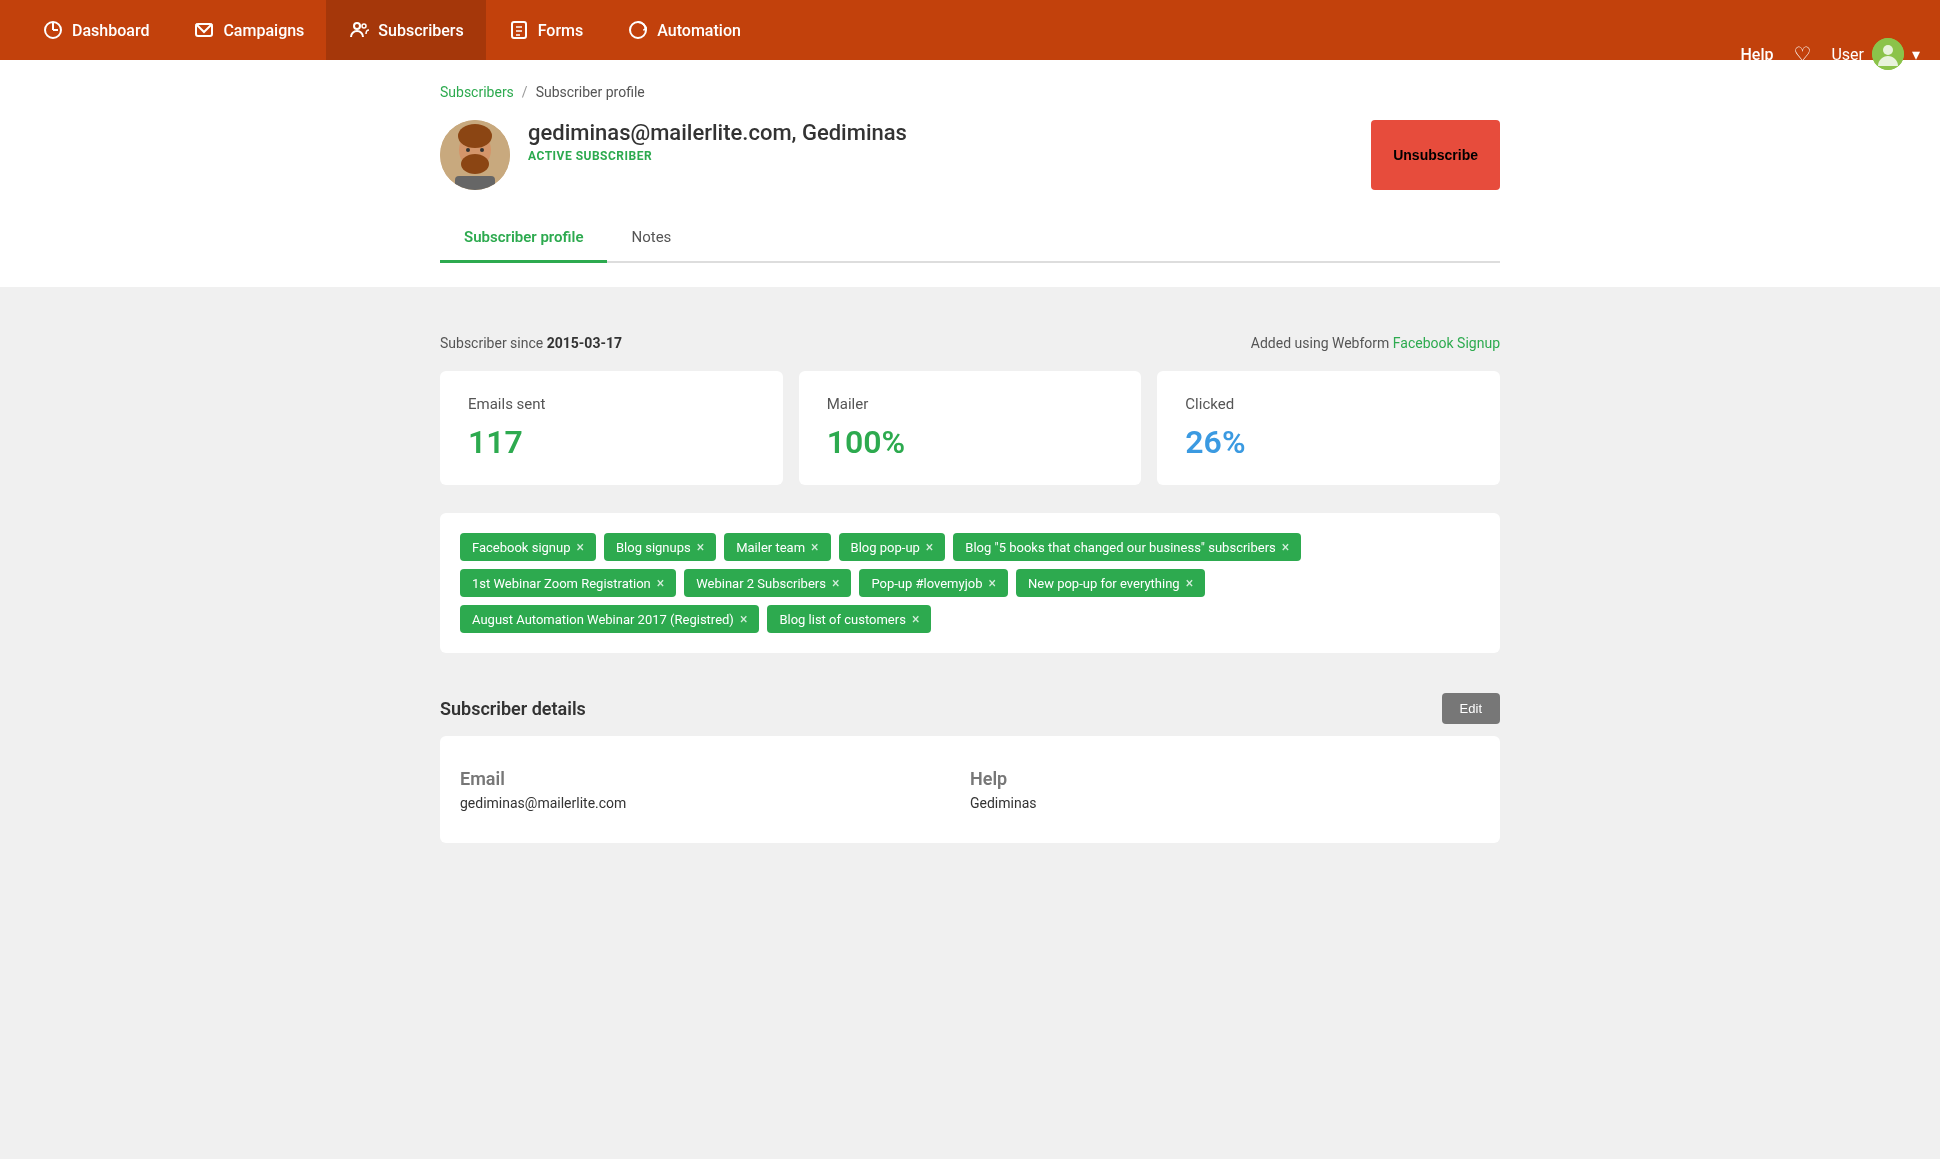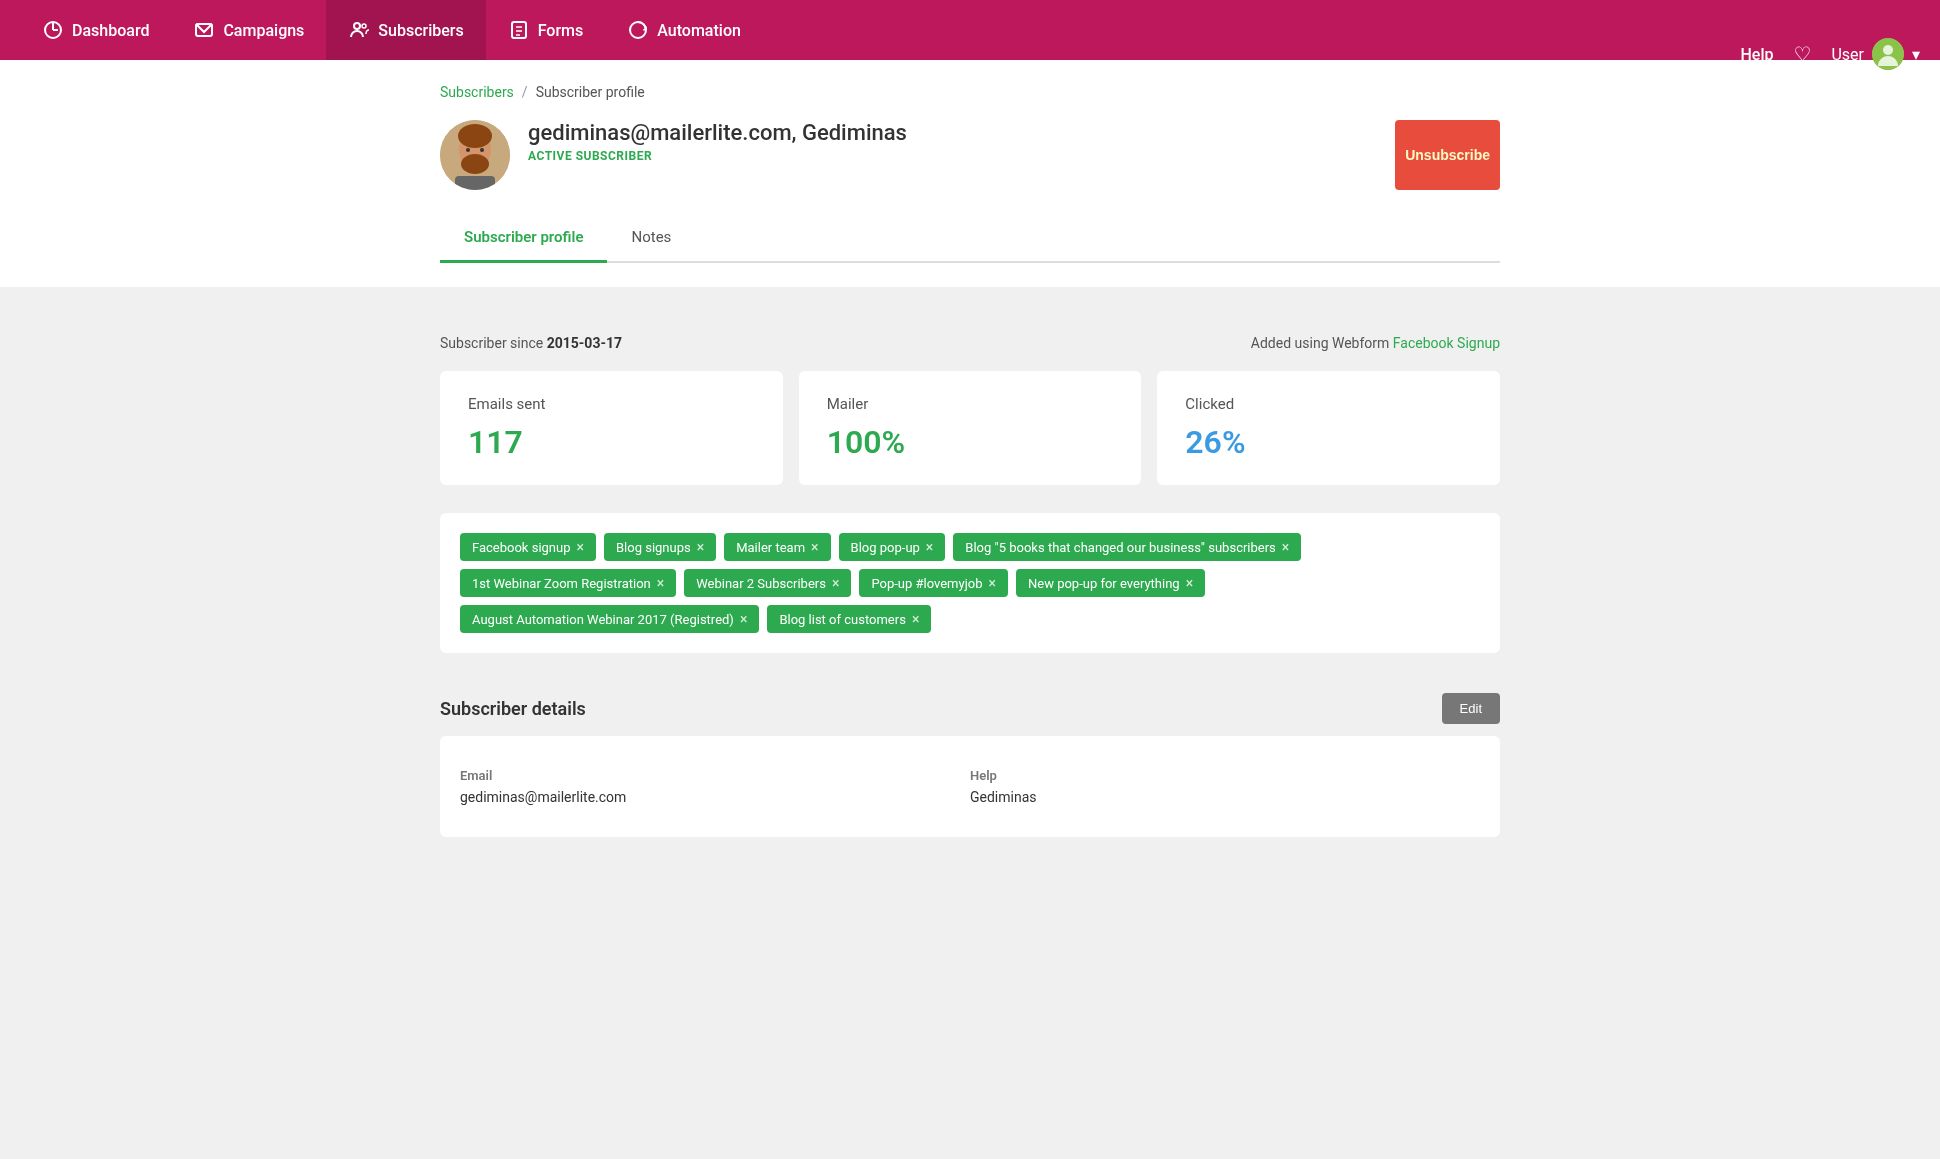--- a/index.html
+++ b/index.html
@@ -1,19 +1,19 @@
 <!DOCTYPE html>
 <html><head>
   <meta charset="utf-8">
   <style>
     * { box-sizing: border-box; margin: 0; padding: 0; }
     body { font-family: -apple-system, BlinkMacSystemFont, 'Segoe UI', Roboto, sans-serif; background: #f0f0f0; color: #333; }
 
     
-    .nav { background: #be185d; display: flex; align-items: center; height: 60px; padding: 0 20px; }
+    .nav { background: #c2410c; display: flex; align-items: center; height: 60px; padding: 0 20px; }
     .nav-left { display: flex; align-items: center; gap: 0; flex: 1; }
     .nav-item { display: flex; align-items: center; gap: 8px; color: #fff; font-size: 16px; font-weight: 500; padding: 0 22px; height: 60px; cursor: pointer; text-decoration: none; }
     .nav-item.active { background: rgba(0,0,0,0.15); }
     .nav-icon { width: 22px; height: 22px; display: inline-flex; align-items: center; justify-content: center; }
     .nav-right { display: flex; align-items: center; gap: 20px; margin-top: 48px; }
     .nav-right .help { color: #fff; font-size: 16px; font-weight: 500; cursor: pointer; }
     .nav-right .heart { color: #fff; font-size: 20px; cursor: pointer; }
     .nav-right .user-area { display: flex; align-items: center; gap: 8px; color: #fff; font-size: 16px; cursor: pointer; }
     .avatar { width: 32px; height: 32px; border-radius: 50%; background: #8bc34a; overflow: hidden; display: flex; align-items: center; justify-content: center; }
     .avatar svg { width: 100%; height: 100%; }
@@ -26,21 +26,21 @@
     .breadcrumb-link { color: #2daa4f; cursor: pointer; text-decoration: none; }
     .breadcrumb-sep { color: #999; }
     .breadcrumb-current { color: #555; }
 
     
     .profile-header { display: flex; margin-bottom: 24px; }
     .profile-avatar { width: 70px; height: 70px; border-radius: 50%; overflow: hidden; margin-right: 18px; background: #c8a97e; flex-shrink: 0; }
     .profile-info { flex: 1; }
     .profile-name { font-size: 22px; font-weight: 500; color: #333; }
     .profile-status { color: #2daa4f; font-size: 12px; font-weight: 700; letter-spacing: 0.5px; margin-top: 4px; }
-    .unsubscribe-btn { background: #e74c3c; color: #fef9c3; border: none; padding: 10px 10px; border-radius: 4px; font-size: 14px; font-weight: 600; cursor: pointer; }
+    .unsubscribe-btn { background: #e74c3c; color: #000000; border: none; padding: 10px 22px; border-radius: 4px; font-size: 14px; font-weight: 600; cursor: pointer; }
 
     
     .tabs { display: flex; border-bottom: 2px solid #ddd; margin-bottom: 0; background: #fff; }
     .tab { padding: 14px 24px; font-size: 15px; cursor: pointer; color: #555; border-bottom: 3px solid transparent; margin-bottom: -2px; }
     .tab.active { color: #2daa4f; border-bottom-color: #2daa4f; font-weight: 600; }
 
     
     .subscriber-meta { display: flex; justify-content: space-between; align-items: center; margin-bottom: 20px; font-size: 14px; color: #555; }
     .subscriber-meta strong { color: #333; }
     .webform-link { color: #2daa4f; cursor: pointer; }
@@ -60,21 +60,21 @@
     .tags-area { display: flex; flex-wrap: wrap; gap: 8px; }
     .tag { background: #2daa4f; color: #fff; border-radius: 4px; padding: 6px 12px; font-size: 13px; display: flex; align-items: center; gap: 6px; }
     .tag-x { cursor: pointer; font-size: 14px; opacity: 0.8; }
 
     
     .details-header { display: flex; justify-content: space-between; align-items: center; padding: 20px 0 12px; }
     .edit-btn { background: #777; color: #fff; border: none; padding: 8px 18px; border-radius: 4px; font-size: 13px; cursor: pointer; }
     .details-table { background: #fff; border-radius: 6px; padding: 20px; }
     .details-row { display: grid; grid-template-columns: 1fr 1fr; gap: 0; border-bottom: 1px solid #f0f0f0; padding: 12px 0; }
     .details-row:last-child { border-bottom: none; }
-    .details-col-header { font-size: 13px; color: #777; font-weight: 600; margin-bottom: 6px; }
+    .details-col-header { font-size: 18px; color: #777; font-weight: 600; margin-bottom: 6px; }
     .details-col-value { font-size: 14px; color: #333; }
   </style>
 </head>
 <body>
 
 <nav>
   <div class="nav">
     <div class="nav-left">
 
       <a class="nav-item">

